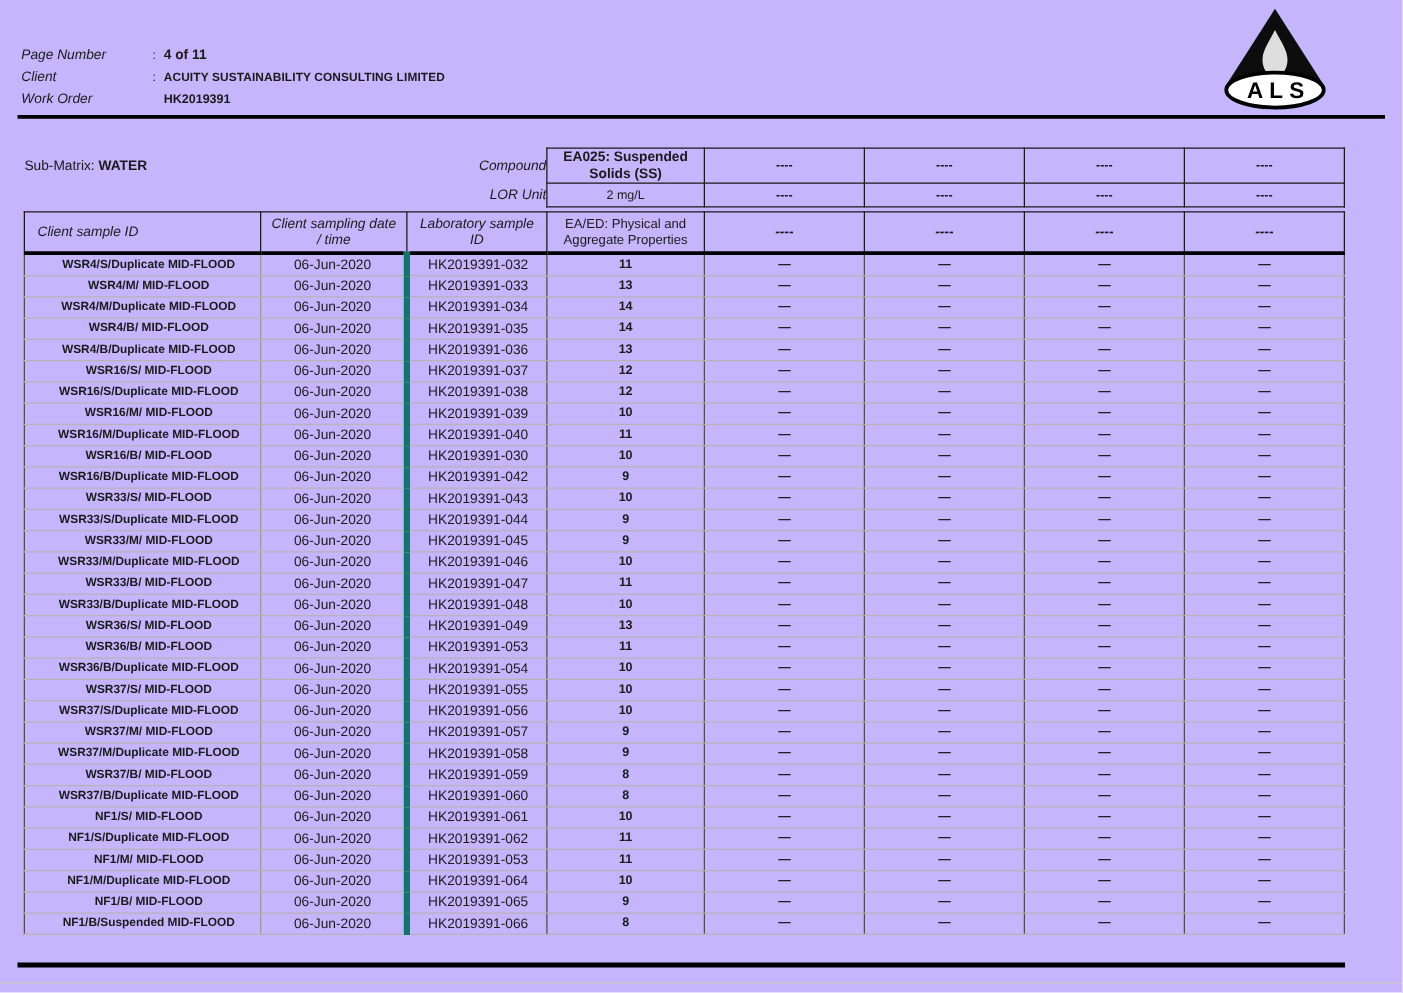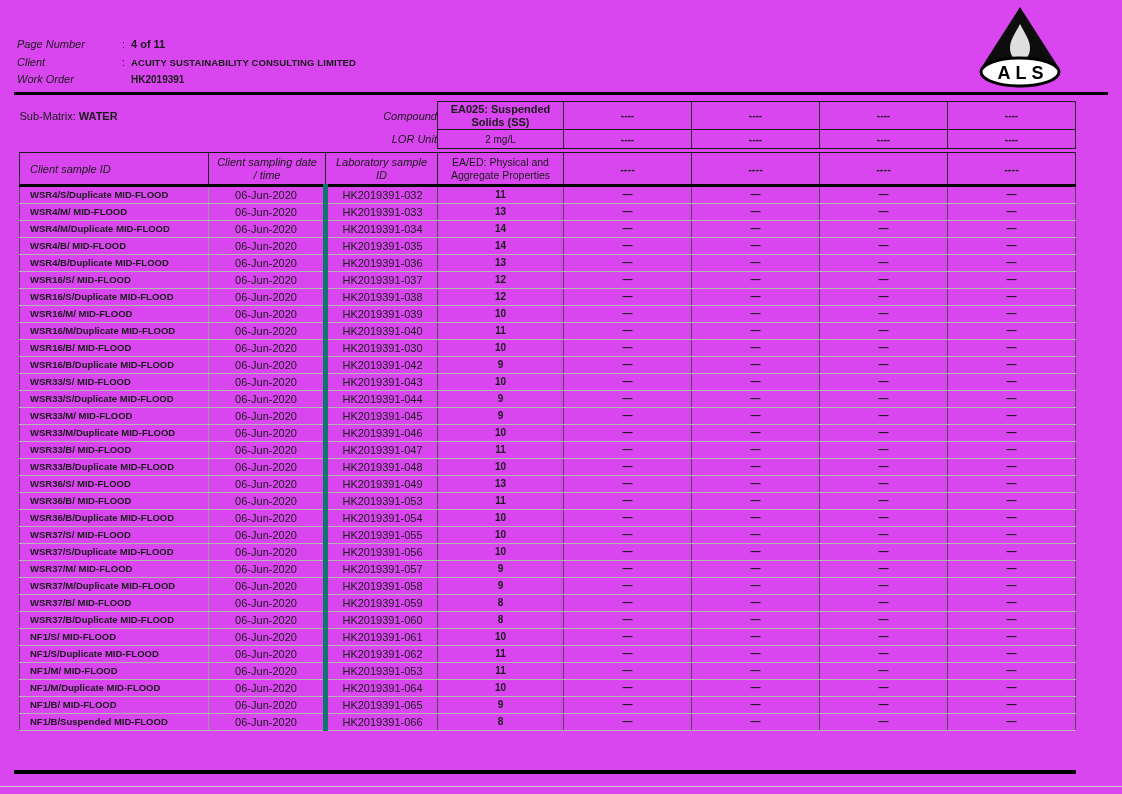--- a/index.html
+++ b/index.html
@@ -1,36 +1,36 @@
 <!DOCTYPE html>
 <html><head>
 <meta charset="utf-8">
 <style>
   html,body { margin:0; padding:0; background:#fff; }
   .page {
-    position:relative; width:1122px; height:794px; background:#d946ef;
+    position:relative; width:1122px; height:794px; background:#c4b5fd;
     font-family:"Liberation Sans","DejaVu Sans",sans-serif; color:#1a1a1a; overflow:hidden;
   }
   
   .hdr { position:absolute; left:17px; top:38px; }
   .hdr-row { display:flex; align-items:baseline; height:17.5px; }
   .hdr-label { font-style:italic; font-size:11px; width:105px; }
   .hdr-colon { width:9px; font-size:10px; }
   .hdr-value { font-weight:bold; }
   .v-page   { font-size:11px; }
   .v-client { font-size:9.5px; letter-spacing:0.1px; }
   .v-wo     { font-size:10px; }
   
   .logo { position:absolute; left:972px; top:5px; width:96px; height:85px; }
   
   .rule-top    { position:absolute; left:14px; top:92px;  width:1094px; height:3px;  background:#000; }
   .rule-bottom { position:absolute; left:14px; top:770px; width:1062px; height:3.5px; background:#000; }
   .page-edge   { position:absolute; left:0; top:786px; width:1122px; height:1px; background:#cccccc; }
   
-  .rtable { position:absolute; left:19px; top:101px; width:1056px;
+  .rtable { position:absolute; left:19px; top:118px; width:1056px;
             border-collapse:collapse; table-layout:fixed; }
   .rtable td { padding:0; vertical-align:middle; overflow:hidden; white-space:nowrap; }
   tr.hr-a { height:28px; }
   tr.hr-b { height:19px; }
   tr.hr-gap { height:4px; }
   tr.hr-c { height:33px; }
   .nob { border:none; }
   .subm { text-align:left; padding-left:11px; font-size:11px; vertical-align:top; padding-top:4px; }
   .subm .bold { font-weight:bold; margin-left:3px; }
   .ital-right { font-style:italic; text-align:right; padding-right:4px; font-size:11px; }
@@ -41,21 +41,21 @@
   .lor-val { font-size:10px; }
   .hdash { font-size:10px; font-weight:bold; }
   .hbox { border:1.3px solid #1a1a1a; border-bottom:3px solid #000;
           font-style:italic; font-size:11px; text-align:center; }
   .hbox .line { display:block; line-height:13px; }
   .hbox.left { text-align:left; padding-left:10px; }
   .hbox.method { font-style:normal; font-size:10.5px; }
   .hbox.hdash { font-style:normal; }
   
   .rtable tbody td { height:16px; line-height:16px; border-bottom:1px solid #b5b5b5; }
-  td.c-id  { font-size:9.5px; font-weight:bold; padding-left:10px; text-align:left;
+  td.c-id  { font-size:9.5px; font-weight:bold; padding-left:10px; text-align:center;
              border-left:1px solid #4d4d4d; border-right:1px solid #999; }
   td.c-date{ font-size:11px; text-align:center; border-right:5px solid #0f766e; }
   td.c-lab { font-size:11px; text-align:center; border-right:1px solid #4d4d4d; }
   td.c-val { font-size:10px; font-weight:bold; text-align:center; border-right:1px solid #4d4d4d; }
 </style>
 </head>
 <body>
 
 <div class="page">
 

